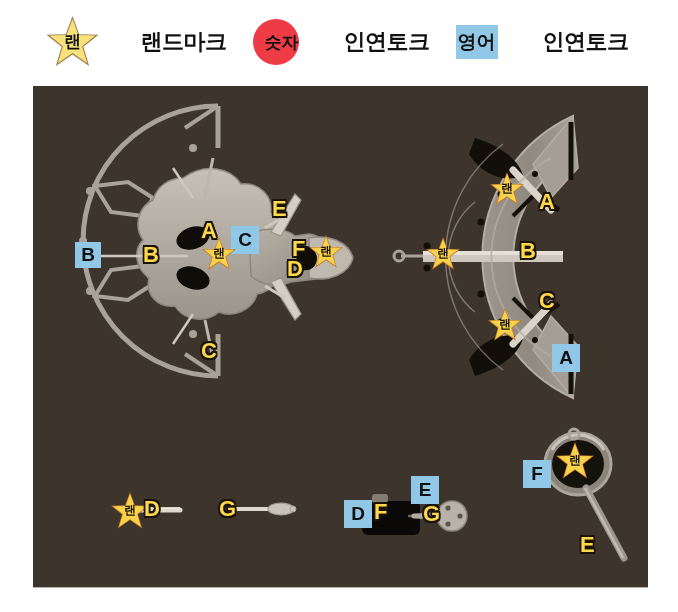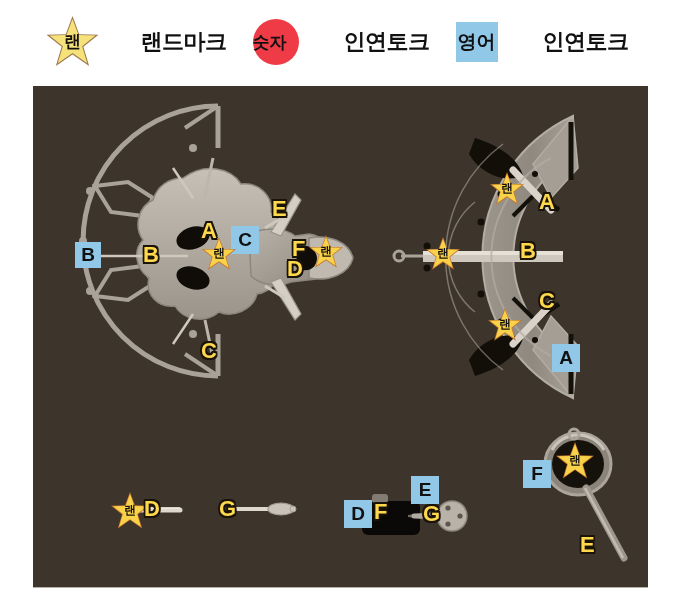--- a/index.html
+++ b/index.html
@@ -40,27 +40,27 @@
     clip-path:polygon(50% 0%,63% 35%,100% 36%,71% 59%,82% 96%,50% 74%,18% 96%,29% 59%,0% 36%,37% 35%);
   }
   .star-text{
     position:relative;z-index:3;font-size:17px;font-weight:bold;color:#14100c;
     margin-top:-2px;
   }
   
   .circle-badge{
     width:46px;height:46px;border-radius:50%;
     background:#ef3b46;
-    display:flex;align-items:center;justify-content:flex-start;
+    display:flex;align-items:center;justify-content:flex-end;
     margin-right:9px;
   }
   .circle-text{font-size:17px;font-weight:bold;color:#111111;}
   
   .box-badge{
-    width:42px;height:40px;background:#91c8e8;
+    width:42px;height:34px;background:#91c8e8;
     display:flex;align-items:center;justify-content:center;
     margin-right:9px;
   }
   .box-text{font-size:19px;font-weight:bold;color:#111111;}
   .gap{width:26px;}
   
   #panel{
     position:absolute;left:33px;top:86px;width:615px;height:501px;
     background:#3d352b;
     box-shadow:0 1px 0 #b9b0a4;

